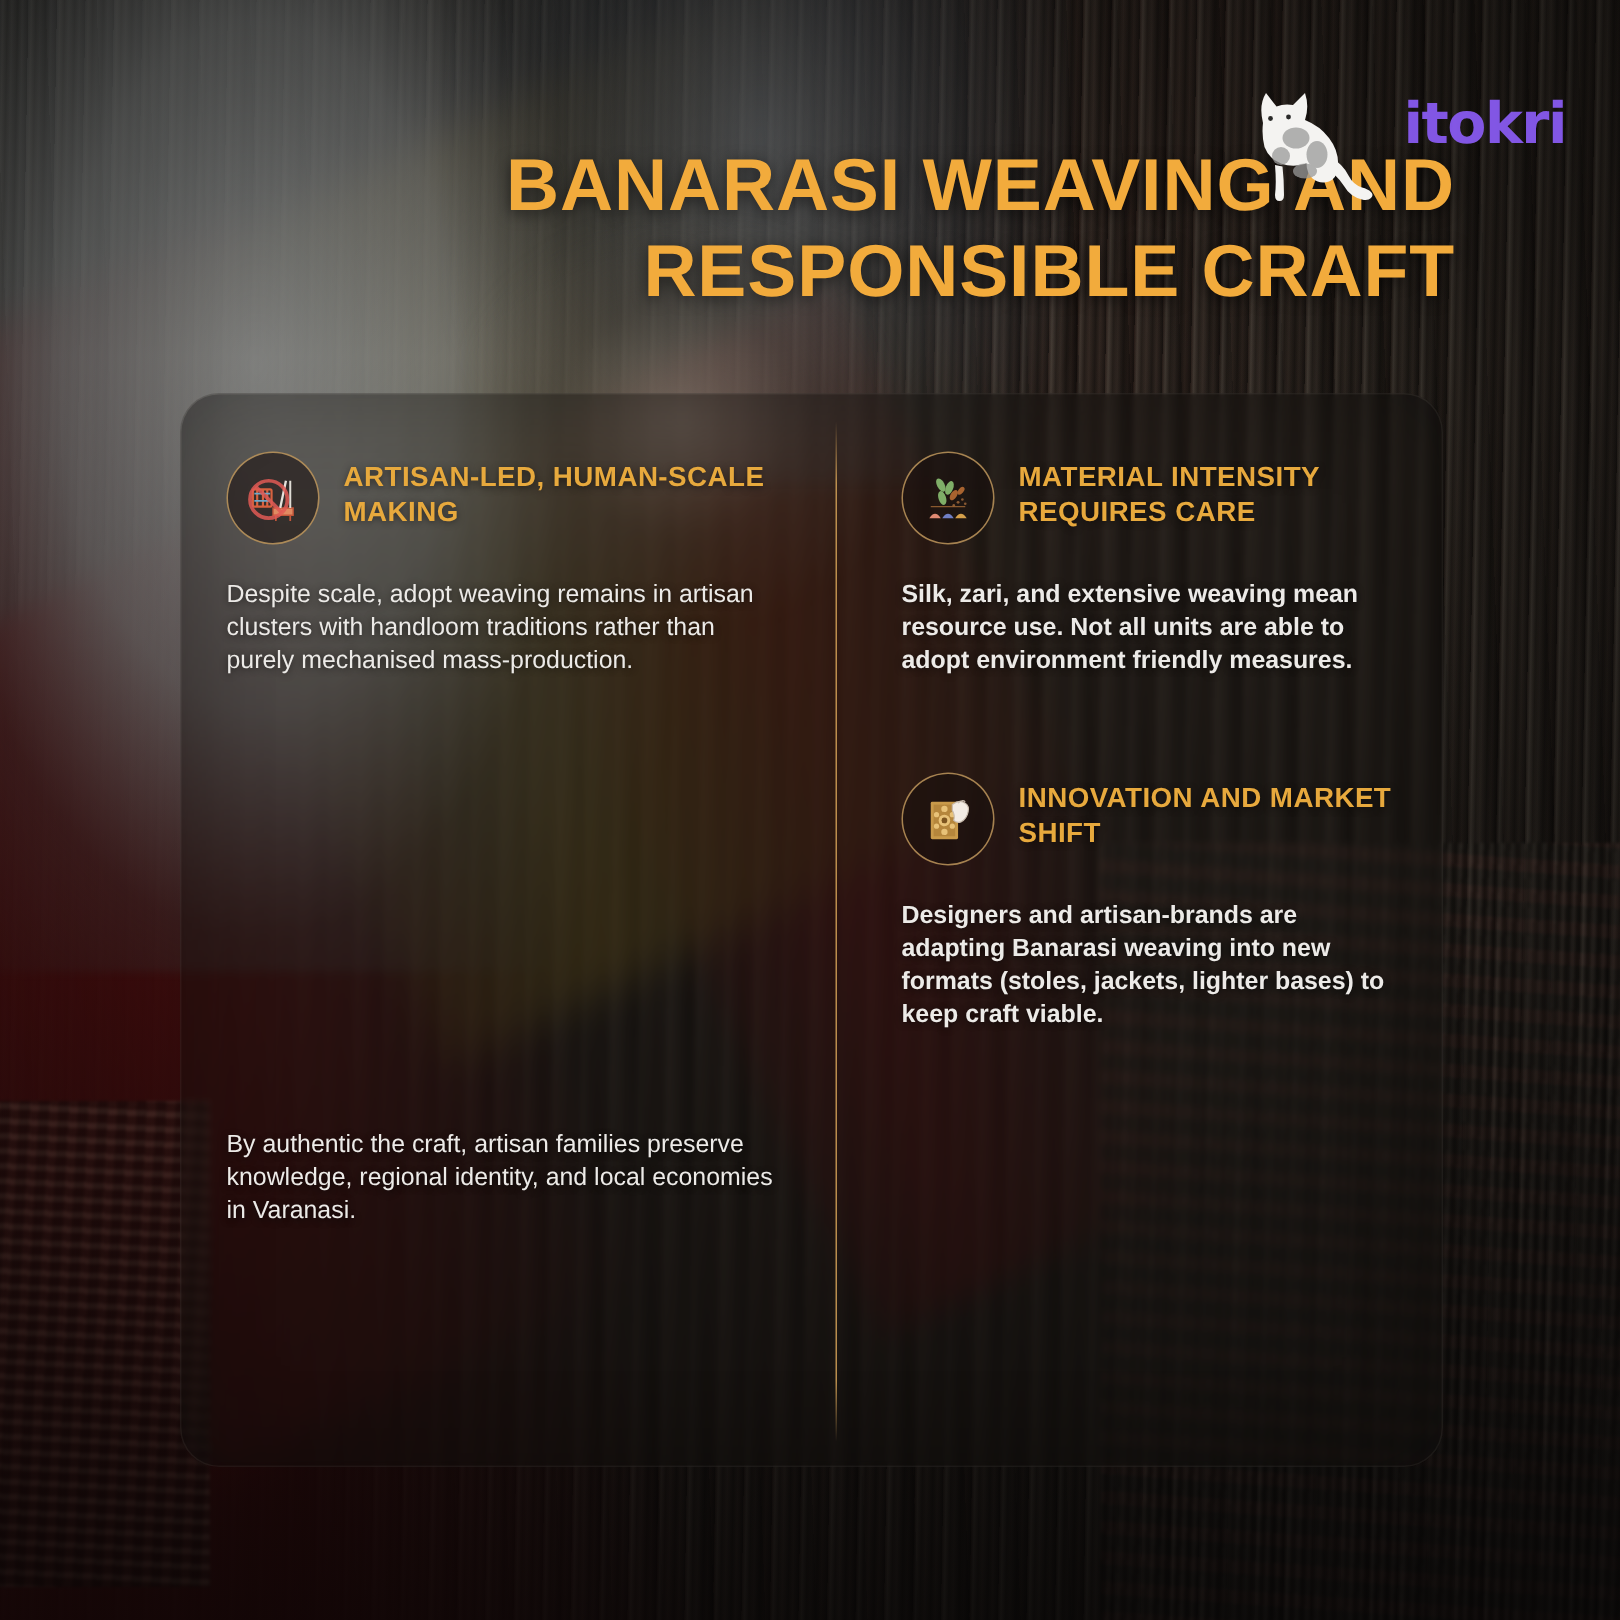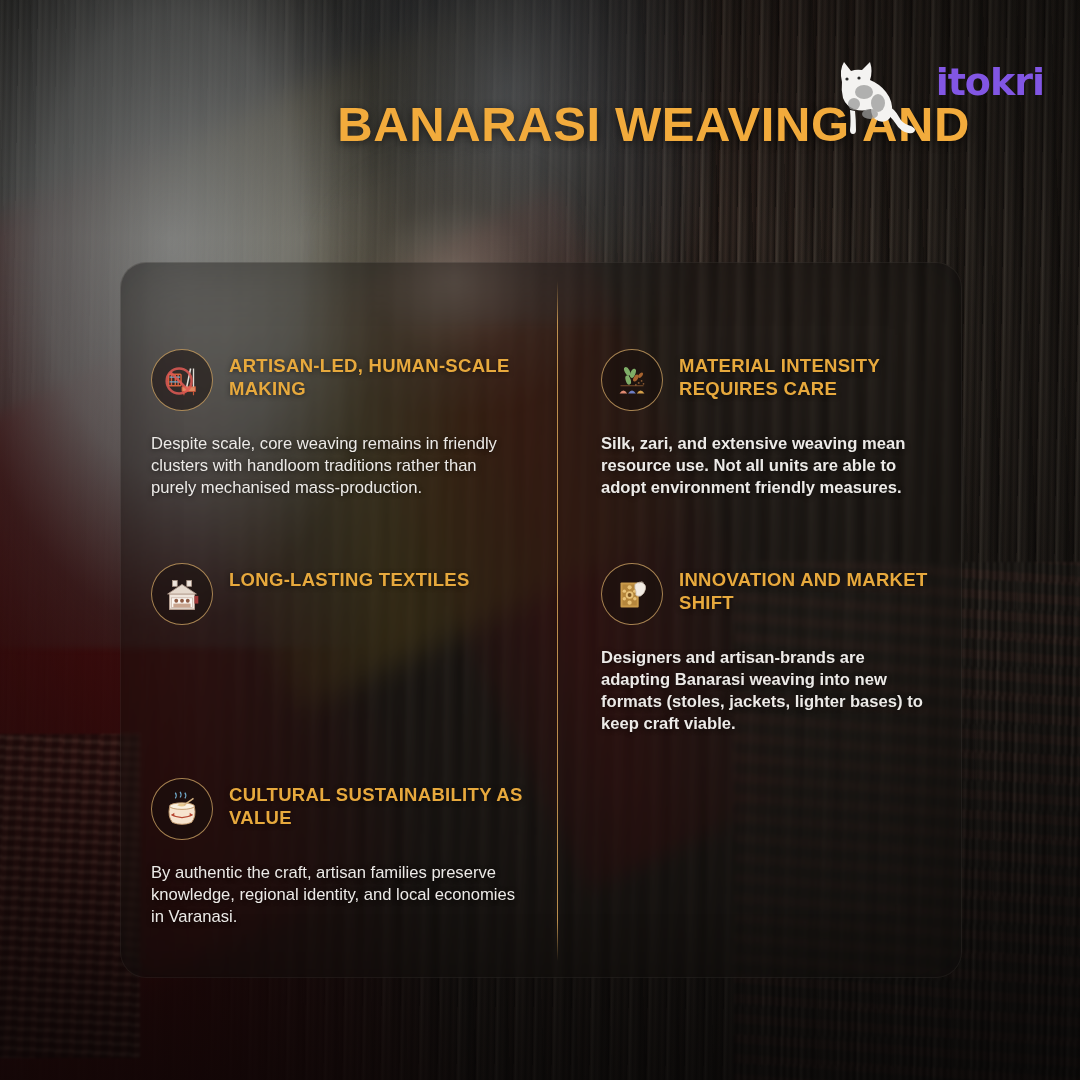--- a/index.html
+++ b/index.html
@@ -156,21 +156,21 @@
       rgba(201,148,72,0) 100%);
   }
 
   
   .grid {
     position:absolute; left:0; top:0; width:842px; height:716px;
     display:grid;
     grid-template-columns:436px 406px;
     grid-template-rows:214px 215px 287px;
   }
-  .cell { position:relative; padding:38px 34px 0 30px;margin-top:48px; }
+  .cell { position:relative; padding:38px 34px 0 30px; }
   .cell.right { padding-left:44px; padding-right:34px; }
 
   .cell-head { display:flex; align-items:flex-start; gap:16px; }
 
   .icon-circle {
     flex:0 0 auto;
     width:62px; height:62px; border-radius:50%;
     border:1.4px solid rgba(214,170,104,.75);
     background:rgba(24,14,12,.55);
     position:relative; overflow:hidden;
@@ -210,20 +210,21 @@
     <div class="bg-figure2"></div>
     <div class="bg-hand"></div>
     <div class="bg-brocade"></div>
     <div class="bg-carpet"></div>
     <div class="bg-dark"></div>
   </div>
 
   <div class="header">
     <div class="title">
       <span>BANARASI WEAVING AND</span>
+      <span class="l2">RESPONSIBLE CRAFT</span>
     </div>
 
     <div class="mascot">
       <svg viewBox="0 0 110 90" width="110" height="90">
         <g fill="#f4f3f1">
           <path d="M22 34 q-3-12 2-20 l7 9 q5-2 11-1 l8-8 q3 9 0 18 q10 4 16 12 q7 9 6 20 q-1 7-6 9 q-6 2-11-2 q-4-4-4-10 q-9 3-17 0 q-8-3-11-11 q-2-8 -1-16z"></path>
           <path d="M62 63 q9 5 14 13 q4 7 12 9 q4 1 6-1 q2-2 0-4 q-2-2-6-3 q-6-2-9-8 q-4-8-12-12z"></path>
           <path d="M30 62 q1 12 0 20 q0 4 3 4 q3 0 3-4 q0-10 -1-19z"></path>
         </g>
         <g fill="#9a9a99" opacity=".75">
@@ -265,21 +266,21 @@
               <line x1="29" y1="31" x2="33" y2="12" stroke="#e6e2dc" stroke-width="1.6"></line>
               <line x1="36" y1="12" x2="36" y2="31" stroke="#e0ddd6" stroke-width="1.4"></line>
               <line x1="26" y1="36" x2="26" y2="40" stroke="#c2563a" stroke-width="1.2"></line>
               <line x1="36" y1="36" x2="36" y2="40" stroke="#c2563a" stroke-width="1.2"></line>
               <circle cx="21" cy="25" r="13" fill="none" stroke="#e05a55" stroke-width="2.6" opacity=".85"></circle>
               <line x1="12" y1="16" x2="30" y2="34" stroke="#e05a55" stroke-width="2.6" opacity=".85"></line>
             </svg>
           </div>
           <div class="cell-title">ARTISAN-LED, HUMAN-SCALE MAKING</div>
         </div>
-        <div class="cell-body">Despite scale, core weaving remains in friendly clusters with handloom traditions rather than purely mechanised mass-production.</div>
+        <div class="cell-body">Despite scale, adopt weaving remains in artisan clusters with handloom traditions rather than purely mechanised mass-production.</div>
       </div>
 
       <div class="cell right">
         <div class="cell-head">
           <div class="icon-circle">
             <svg viewBox="0 0 48 48" width="46" height="46">
               <g fill="#7fae68">
                 <ellipse cx="19" cy="15" rx="2.6" ry="5" transform="rotate(-28 19 15)"></ellipse>
                 <ellipse cx="25" cy="17" rx="2.6" ry="5" transform="rotate(22 25 17)"></ellipse>
                 <ellipse cx="20" cy="24" rx="2.6" ry="5" transform="rotate(-18 20 24)"></ellipse>
@@ -299,40 +300,20 @@
               <path d="M20 38 q4-6 8 0 z" fill="#6f7ec4"></path>
               <path d="M29 38 q4-6 8 0 z" fill="#d5a04a"></path>
             </svg>
           </div>
           <div class="cell-title">MATERIAL INTENSITY REQUIRES CARE</div>
         </div>
         <div class="cell-body">Silk, zari, and extensive weaving mean resource use. Not all units are able to adopt environment friendly measures.</div>
       </div>
 
       <div class="cell">
-        <div class="cell-head">
-          <div class="icon-circle">
-            <svg viewBox="0 0 48 48" width="46" height="46">
-              <rect x="11" y="24" width="26" height="16" fill="#efe5dc" stroke="#b9a294" stroke-width=".9"></rect>
-              <path d="M9 24 L24 14 L39 24 Z" fill="#e6d9cd" stroke="#b09a8c" stroke-width=".9"></path>
-              <rect x="14" y="10" width="5" height="6" fill="#efe5dc" stroke="#b09a8c" stroke-width=".8"></rect>
-              <rect x="29" y="10" width="5" height="6" fill="#efe5dc" stroke="#b09a8c" stroke-width=".8"></rect>
-              <rect x="13" y="28" width="22" height="10" fill="#fbf6f1" stroke="#c3ada0" stroke-width=".7"></rect>
-              <g fill="#8f5b44">
-                  <circle cx="18" cy="31" r="2"></circle>
-                  <circle cx="24" cy="31" r="2"></circle>
-                  <circle cx="30" cy="31" r="2"></circle>
-                </g>
-              <rect x="15" y="34" width="18" height="4" fill="#c9a58f"></rect>
-              <rect x="37" y="26" width="4" height="8" fill="#a23a3a"></rect>
-              <line x1="11" y1="40" x2="37" y2="40" stroke="#b09a8c" stroke-width="1.2"></line>
-            </svg>
-          </div>
-          <div class="cell-title">LONG-LASTING TEXTILES</div>
-        </div>
       </div>
 
       <div class="cell right">
         <div class="cell-head">
           <div class="icon-circle">
             <svg viewBox="0 0 48 48" width="46" height="46">
               <rect x="12" y="12" width="19" height="26" rx="1" fill="#c99a4a"></rect>
               <rect x="14" y="14" width="15" height="22" fill="#b5863c"></rect>
               <g fill="#e8c278">
                 <circle cx="21.5" cy="25" r="4"></circle>
@@ -347,39 +328,20 @@
               <path d="M27 14 q5-4 9-1 q3 2 2 6 q-1 5-5 7 q-3 1-5-1 q1-4 -1-7 z" fill="#f3ece4" stroke="#c9bcae" stroke-width=".8"></path>
               <path d="M31 13 q3-3 5-1" stroke="#c9bcae" stroke-width=".8" fill="none"></path>
             </svg>
           </div>
           <div class="cell-title">INNOVATION AND MARKET SHIFT</div>
         </div>
         <div class="cell-body">Designers and artisan-brands are adapting Banarasi weaving into new formats (stoles, jackets, lighter bases) to keep craft viable.</div>
       </div>
 
       <div class="cell">
-        <div class="cell-head">
-          <div class="icon-circle">
-            <svg viewBox="0 0 48 48" width="46" height="46">
-              <g stroke="#6fa8c9" stroke-width="1.3" fill="none">
-                <path d="M17 13 q2-3 0-6"></path>
-                  <path d="M22 12 q2-3 0-6"></path>
-                  <path d="M27 13 q2-3 0-6"></path>
-              </g>
-              <path d="M11 22 q13-5 26 0 q2 10 -3 16 q-10 4 -20 0 q-5-6 -3-16z" fill="#f6e3ce" stroke="#c39a6e" stroke-width="1"></path>
-              <ellipse cx="24" cy="21" rx="13" ry="3.4" fill="#fbf0e0" stroke="#c39a6e" stroke-width="1"></ellipse>
-              <path d="M19 20 q5-4 9 0 q-4 3 -9 0z" fill="#e8c98f"></path>
-              <line x1="26" y1="20" x2="36" y2="13" stroke="#d8b584" stroke-width="1.6"></line>
-              <path d="M13 30 q11 6 22 0" stroke="#b5442f" stroke-width="1.4" fill="none"></path>
-              <path d="M13 30 l3-2 l0 4 z" fill="#b5442f"></path>
-              <path d="M35 30 l-3-2 l0 4 z" fill="#b5442f"></path>
-            </svg>
-          </div>
-          <div class="cell-title">CULTURAL SUSTAINABILITY AS VALUE</div>
-        </div>
         <div class="cell-body">By authentic the craft, artisan families preserve knowledge, regional identity, and local economies in Varanasi.</div>
       </div>
 
       <div class="cell right">
       </div>
 
     </div>
   </div>
 </div>
 

